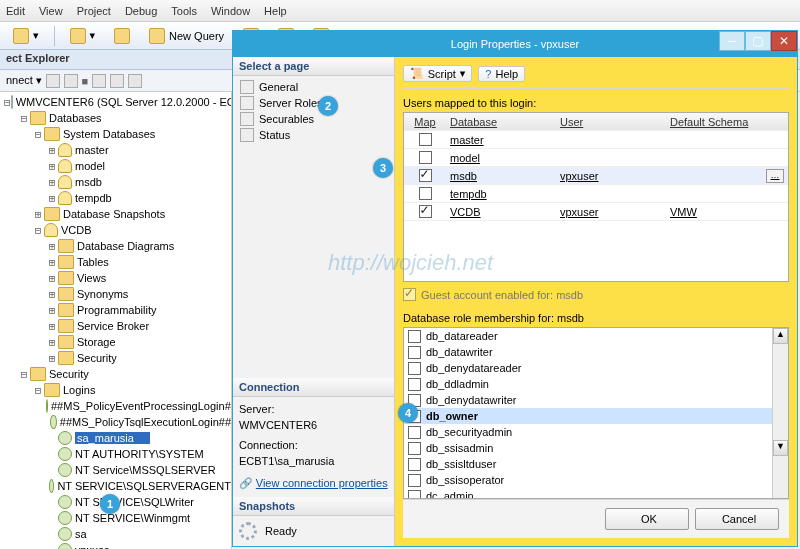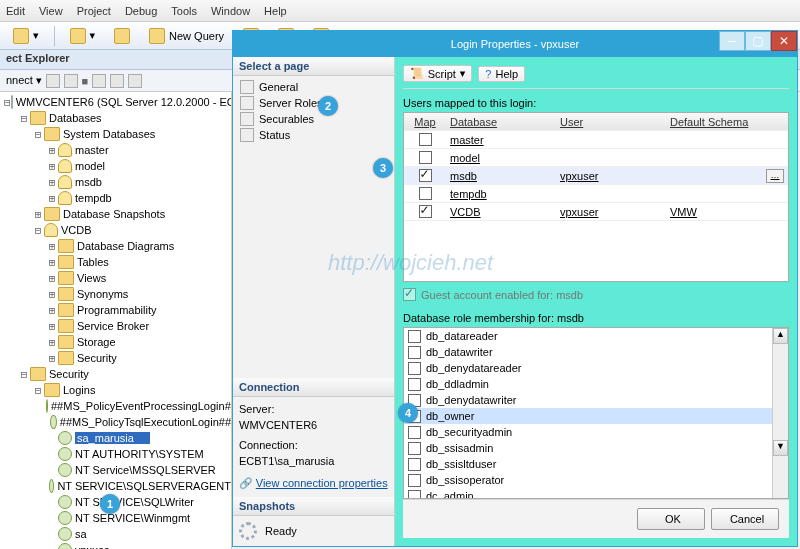--- a/index.html
+++ b/index.html
@@ -26,21 +26,21 @@
 .node{ display:flex; align-items:center; height:16px; white-space:nowrap;}
 .tw{ width:12px; text-align:center; color:#6b6b6b; font-family:monospace;}
 .fold{ width:16px; height:14px; margin-right:3px; background:#f6d77f; border:1px solid #c8a23a; border-radius:1px;}
 .dbic{ width:14px; height:14px; margin-right:3px; background:#f9e79f; border:1px solid #c49a2a; border-radius:7px 7px 2px 2px;}
 .loginic{ width:14px; height:14px; margin-right:3px; background:#d9e8c1; border:1px solid #7ba23f; border-radius:50%;}
 .srvic{ width:16px;height:14px;margin-right:3px;background:#e9e9e9;border:1px solid #9aa;border-radius:2px;}
 .sel{ background:#d0e4ff;}
 .bluecirc{ position:absolute; width:20px; height:20px; border-radius:50%; background:#38a2db; color:#fff; font-weight:bold; display:flex; align-items:center; justify-content:center; font-size:11px; z-index:50; box-shadow:0 0 2px rgba(0,0,0,.4);}
 
 
-.dialog{ position:absolute; left:232px; top:30px; right:2px; bottom:2px; background:#5eead4; border:1px solid #2fa2d6;}
+.dialog{ position:absolute; left:232px; top:30px; right:2px; bottom:2px; background:#fde047; border:1px solid #2fa2d6;}
 .dlg-title{ height:26px; background:#2fa2d6; color:#fff; display:flex; align-items:center; justify-content:center; position:relative;}
 .winbtns{ position:absolute; right:0; top:0; display:flex;}
 .winbtn{ width:26px; height:20px; background:#cfeaf7; border:1px solid #6fb9da; display:flex; align-items:center; justify-content:center; font-size:12px;}
 .winbtn.close{ background:#c84d3e; color:#fff; border-color:#a33;}
 .dlg-body{ display:flex; height:calc(100% - 26px);}
 .leftpane{ width:162px; background:#f2f2f2; border-right:1px solid #ccc; display:flex; flex-direction:column;}
 .section-h{ background:linear-gradient(#fbfbfb,#e5e5e5); border-bottom:1px solid #ccc; padding:3px 6px; font-weight:bold; color:#2a4d7b;}
 .pagelist{ padding:3px 4px;}
 .pageitem{ display:flex; align-items:center; gap:5px; padding:1px 3px;}
 .pageitem .pi{ width:14px; height:14px; background:#eee; border:1px solid #aaa;}
@@ -61,25 +61,25 @@
 .c3{ width:110px; padding-left:4px;}
 .c4{ flex:1; padding-left:4px;}
 .c5{ width:26px; display:flex; justify-content:center;}
 .dots{ width:18px; height:14px; border:1px solid #999; background:#f3f3f3; font-size:9px; text-align:center;}
 .ck{ width:13px; height:13px; border:1px solid #666; background:#fff; display:inline-block; position:relative;}
 .ck.on::after{ content:"✓"; position:absolute; top:-3px; left:0; font-size:12px; color:#222;}
 .grow.hl{ background:#e9eefc;}
 .chk-line{ margin:6px 0 3px 0; color:#777; display:flex; align-items:center; gap:5px;}
 .rolelist{ border:1px solid #aaa; flex:1; min-height:140px; background:#fff; overflow:auto; position:relative;}
 .roleitem{ display:flex; align-items:center; gap:5px; padding:1px 4px; height:16px;}
-.roleitem.sel{ background:#cde3ff;}
+.roleitem.sel{ background:#cde3ff;font-weight:bold;}
 .scrollbar{ position:absolute; right:0; top:0; bottom:0; width:16px; background:#efefef; border-left:1px solid #ccc;}
 .sbtn{ height:16px; background:linear-gradient(#fafafa,#ddd); border:1px solid #bbb; text-align:center; font-size:9px;}
 .dlg-foot{ display:flex; justify-content:flex-end; gap:6px; padding:8px 10px; border-top:1px solid #d5d5d5; background:#f3f3f3;}
-.dbtn{ width:68px; height:22px; border:1px solid #9a9a9a; background:linear-gradient(#fdfdfd,#e6e6e6); border-radius:2px;padding-left:10px;}
+.dbtn{ width:84px; height:22px; border:1px solid #9a9a9a; background:linear-gradient(#fdfdfd,#e6e6e6); border-radius:2px;padding-left:10px;}
 .watermark{ position:absolute; left:328px; top:250px; font-size:22px; color:rgba(80,150,200,.35); font-style:italic; pointer-events:none; z-index:60;}
 </style>
 </head>
 <body>
 
 <div class="menubar">
   <span>Edit</span>
   <span>View</span>
   <span>Project</span>
   <span>Debug</span>

